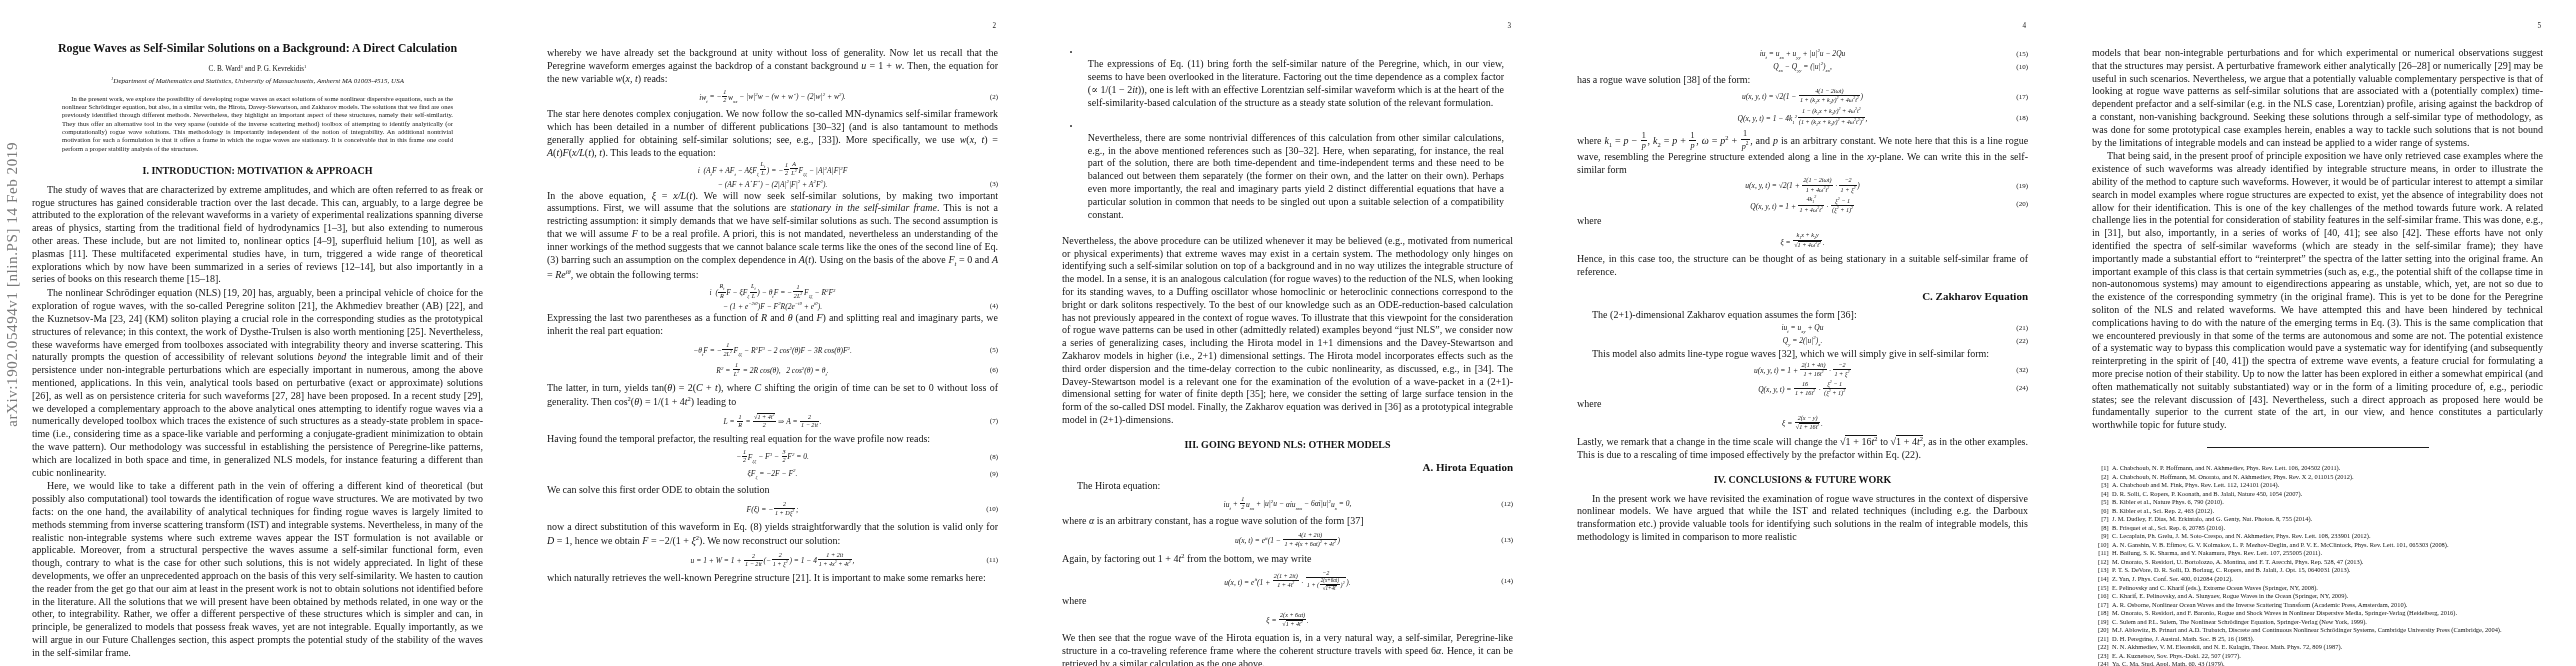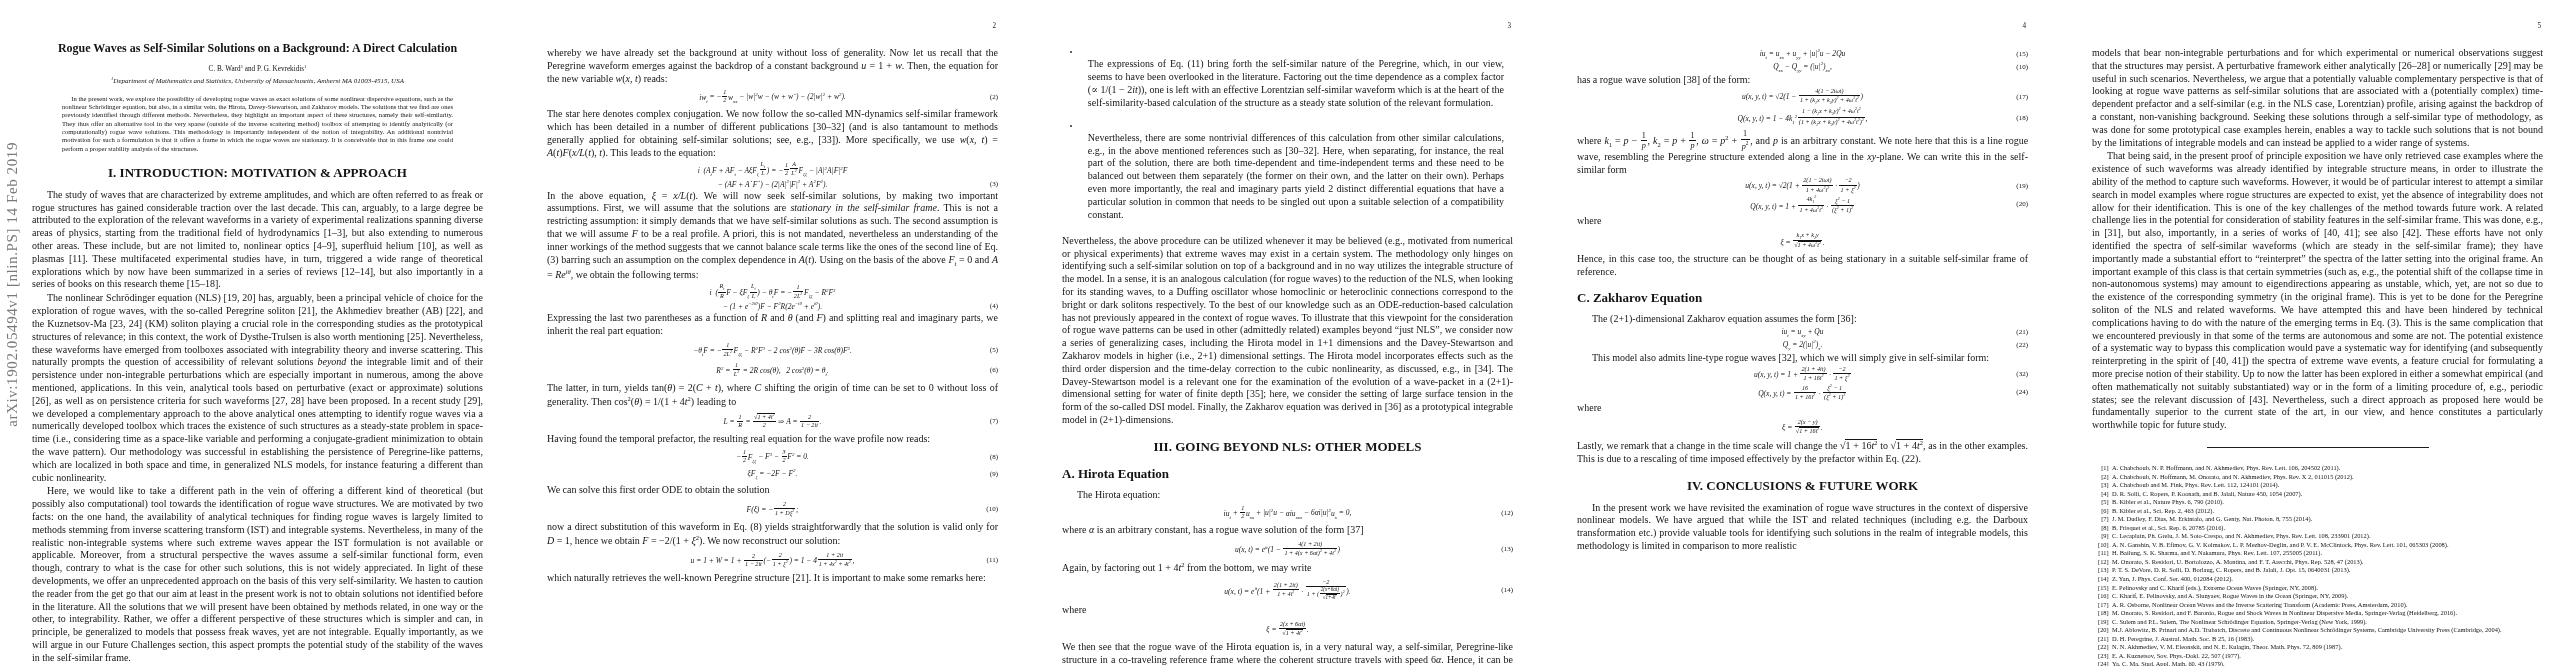--- a/index.html
+++ b/index.html
@@ -5,22 +5,22 @@
   html,body{margin:0;padding:0;background:#ffffff;}
   body{width:2576px;height:667px;display:flex;font-family:"Liberation Serif","DejaVu Serif",serif;color:#141414;}
   .page{width:515px;height:667px;position:relative;box-sizing:border-box;padding:47px 32px 0 32px;overflow:hidden;background:#fff;}
   .page.first{padding-top:41px;}
   .pagenum{position:absolute;top:22px;right:34px;font-size:7.2px;color:#222;}
   .watermark{position:absolute;left:4.4px;top:142px;writing-mode:vertical-rl;transform:rotate(180deg);font-size:15px;color:#7a7a7a;letter-spacing:0.6px;white-space:nowrap;}
   h1.title{font-size:12px;font-weight:bold;text-align:center;margin:0 5.6px 7.8px 5.6px;line-height:1.25;}
   .authors{text-align:center;font-size:7.2px;margin-bottom:3.3px;}
   .affil{text-align:center;font-size:7px;font-style:italic;margin-bottom:9px;}
   .abstract{font-size:6.6px;line-height:1.26;text-align:justify;margin:0 30px 3.3px 30px;text-indent:1.4em;}
-  .sechead{font-size:13px;font-weight:bold;text-align:center;margin:12.2px 0 7.8px 0;}
-  .subhead{font-size:13px;font-weight:bold;text-align:left;margin:11px 0 6.7px 0;}
+  .sechead{font-size:10px;font-weight:bold;text-align:center;margin:12.2px 0 7.8px 0;}
+  .subhead{font-size:11px;font-weight:bold;text-align:right;margin:11px 0 6.7px 0;}
   .par{font-size:10px;line-height:1.28;text-align:justify;margin:0 0 1.1px 0;text-indent:1.5em;}
   .noindent{text-indent:0;}
   .bullet{display:flex;margin:2.2px 0 4.4px 7.8px;}
   .bullet .dot{width:9px;font-size:7.2px;flex:none;}
   .bullet .par{flex:1;margin:9px;}
   .eqrow{display:flex;align-items:center;margin:3.9px 0;}
   .eqrow.tight{margin:1.1px 0;}
   .eqpad{width:23px;flex:none;}
   .eqbody{flex:1;text-align:center;font-style:italic;font-size:7.5px;line-height:1.25;}
   .eqnum{width:23px;flex:none;text-align:right;font-size:7px;font-style:normal;color:#141414;}

